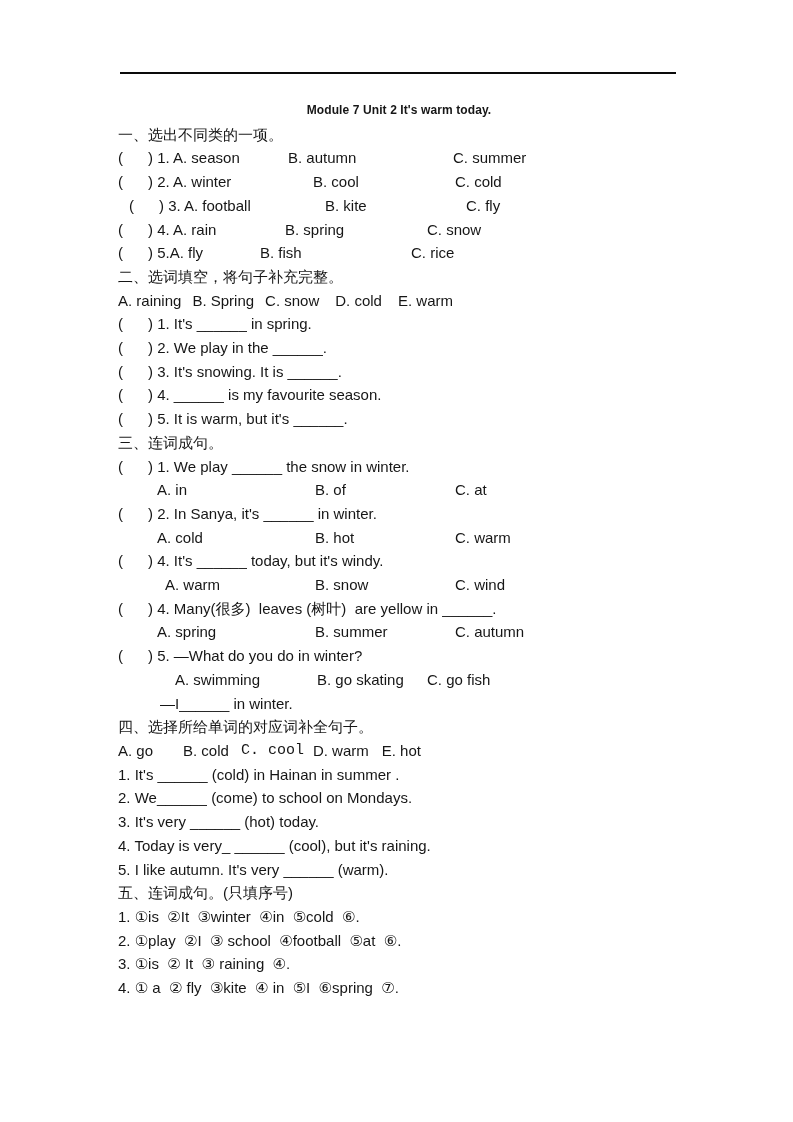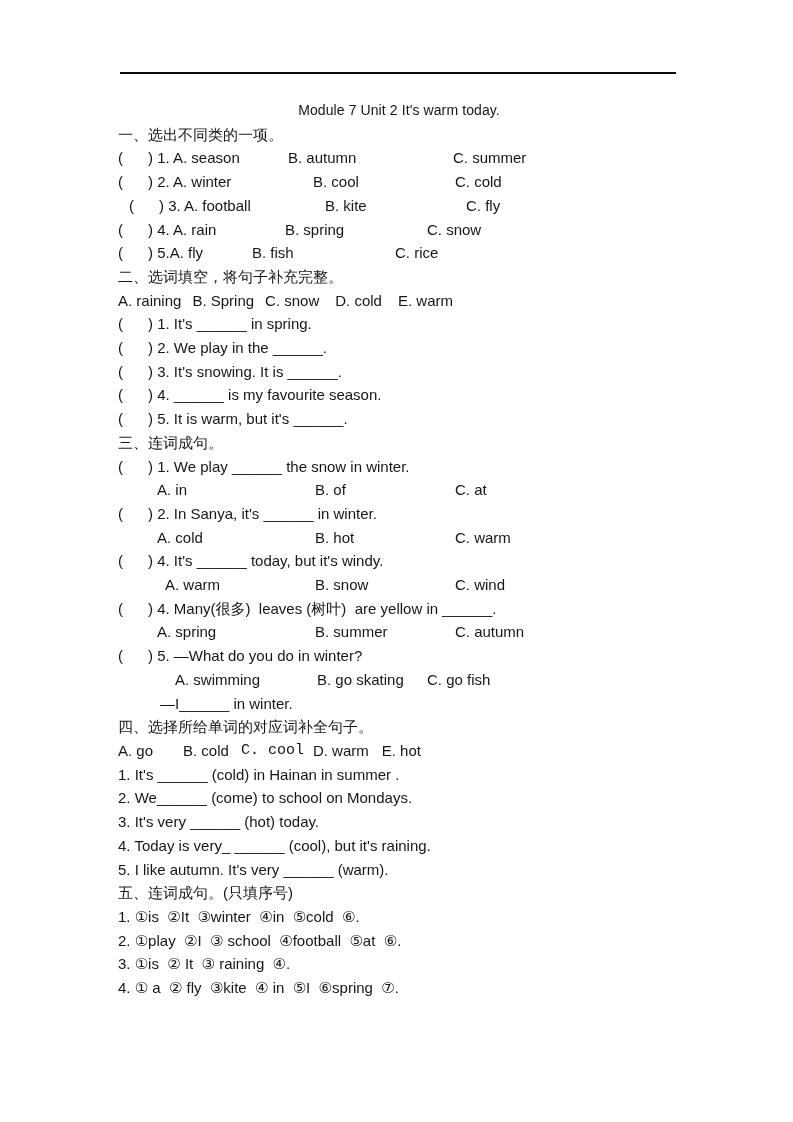--- a/index.html
+++ b/index.html
@@ -11,27 +11,27 @@
     font-size:15px;
     color:#161616;
     overflow:hidden;
   }
   .rule{
     position:absolute;left:120px;top:72px;width:556px;height:0;
     border-top:2px solid #0a0a0a;
   }
   .content{position:absolute;left:118px;top:99px;width:562px;}
   .line{line-height:23.7px;min-height:23.7px;white-space:pre-wrap;}
-  .title{text-align:center;font-weight:400;font-size:14px;letter-spacing:0.1px;}
+  .title{text-align:center;font-weight:700;font-size:12px;letter-spacing:0.1px;}
   
   .s1-rows > .line{display:grid;grid-template-columns:170px 165px 1fr;}
   .s1-rows > .line:nth-child(2){grid-template-columns:195px 142px 1fr;}
   .s1-rows > .line:nth-child(3){grid-template-columns:196px 141px 1fr;margin-left:11px;}
   .s1-rows > .line:nth-child(4){grid-template-columns:167px 142px 1fr;}
-  .s1-rows > .line:nth-child(5){grid-template-columns:134px 143px 1fr;}
+  .s1-rows > .line:nth-child(5){grid-template-columns:134px 143px 1fr;gap:8px;}
   
   .opts{display:grid;padding-left:39px;grid-template-columns:158px 140px 1fr;}
   .opts-q3{padding-left:47px;grid-template-columns:150px 140px 1fr;}
   .opts-q5{padding-left:57px;grid-template-columns:142px 110px 1fr;}
   .stem2{padding-left:42px;}
   
   .bank{display:flex;}
   .bank span{white-space:pre;}
   .bank-2 span:nth-child(1){margin-right:11px;}
   .bank-2 span:nth-child(2){margin-right:11px;}

